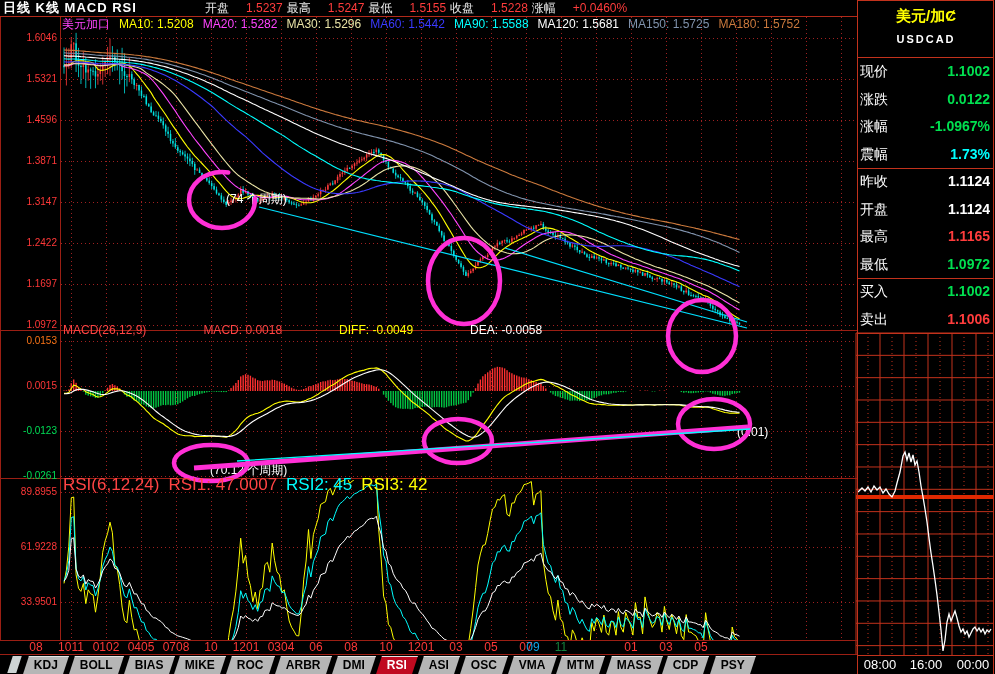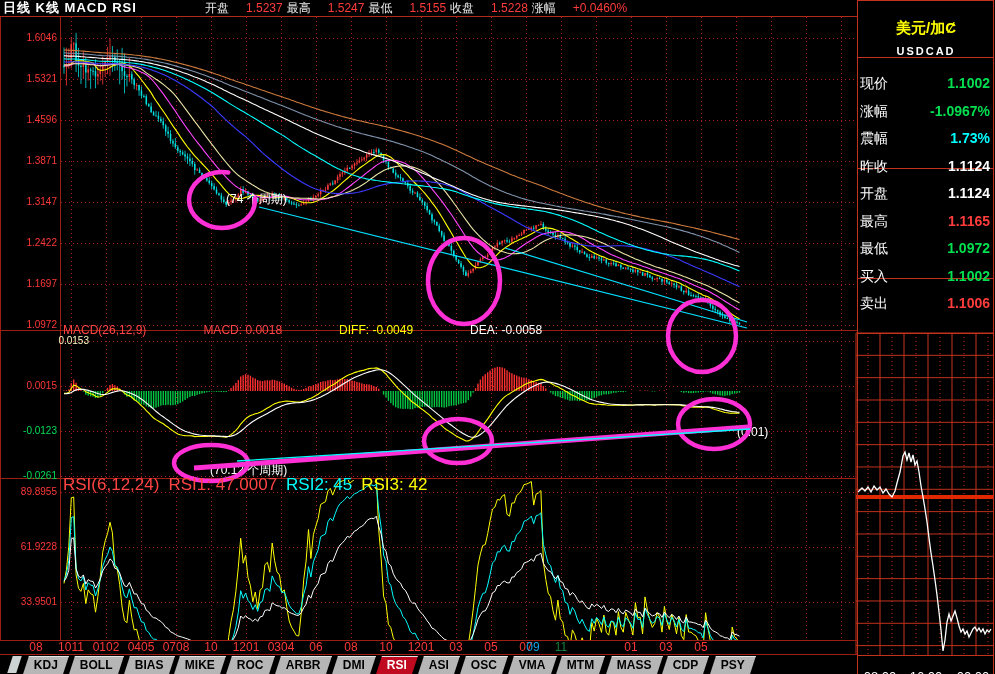--- a/index.html
+++ b/index.html
@@ -19,21 +19,21 @@
   #rsi-header{position:absolute;left:63px;top:478px;height:13px;line-height:13px;font-size:17px;display:flex;white-space:nowrap;}
   .hdr-item{margin-right:9px;}
   .ylab{position:absolute;left:0;width:57px;text-align:right;font-size:10px;line-height:14px;}
   .dlab{position:absolute;width:38px;text-align:center;font-size:12px;line-height:13px;top:641px;}
   #tab-bar{position:absolute;left:0;top:655px;width:856px;height:19px;display:flex;align-items:center;padding-left:10px;box-sizing:border-box;}
   .tab{height:17px;line-height:17px;padding:0 8px;margin-right:6px;background:#b6b6b6;color:#000;
        font-size:12px;font-weight:bold;transform:skewX(-18deg);border-top:1px solid #e6e6e6;}
   .tab>span{display:inline-block;transform:skewX(18deg);}
   .tab.active{background:#c00a20;color:#fff;}
   .sliver{width:9px;height:17px;background:#cdd3d3;transform:skewX(-18deg);margin-right:7px;}
-  #sidebar{position:absolute;left:858px;top:12px;width:136px;height:476px;}
+  #sidebar{position:absolute;left:858px;top:0;width:136px;height:476px;}
   #sb-title{position:absolute;left:0;top:7px;width:136px;text-align:center;color:#ffff00;font-weight:bold;font-size:15px;}
   #sb-code{position:absolute;left:0;top:33px;width:136px;text-align:center;color:#ffffff;font-weight:bold;font-size:11px;letter-spacing:2px;}
   #sb-rows{position:absolute;left:2px;top:58px;width:130px;}
   .sb-row{height:27.5px;line-height:27.5px;display:flex;justify-content:space-between;font-size:14px;}
   .sb-label{color:#ffffff;}
   .sb-value{font-weight:bold;}
   .time-label{position:absolute;top:657px;width:46px;text-align:center;color:#ffffff;font-size:13px;}
 </style>
 </head>
 <body>
@@ -1012,20 +1012,33 @@
         <span class="stat-value" style="color: rgb(255, 60, 60);">1.5247</span>
         <span class="stat-label" style="color: rgb(232, 232, 232);">最低</span>
         <span class="stat-value" style="color: rgb(255, 60, 60);">1.5155</span>
         <span class="stat-label" style="color: rgb(232, 232, 232);">收盘</span>
         <span class="stat-value" style="color: rgb(255, 60, 60);">1.5228</span>
         <span class="stat-label" style="color: rgb(232, 232, 232);">涨幅</span>
         <span class="stat-value" style="color: rgb(255, 60, 60);">+0.0460%</span>
       </div>
   </div>
 
+  <div id="ma-bar">
+    <span id="ma-symbol" style="color: rgb(255, 68, 255);">美元加口</span>
+    <span id="ma-items" style="display:flex;">
+        <span class="ma-item" style="color: rgb(255, 255, 0);">MA10: 1.5208</span>
+        <span class="ma-item" style="color: rgb(255, 68, 255);">MA20: 1.5282</span>
+        <span class="ma-item" style="color: rgb(233, 227, 166);">MA30: 1.5296</span>
+        <span class="ma-item" style="color: rgb(58, 58, 255);">MA60: 1.5442</span>
+        <span class="ma-item" style="color: rgb(0, 255, 255);">MA90: 1.5588</span>
+        <span class="ma-item" style="color: rgb(255, 255, 255);">MA120: 1.5681</span>
+        <span class="ma-item" style="color: rgb(128, 147, 173);">MA150: 1.5725</span>
+        <span class="ma-item" style="color: rgb(204, 122, 61);">MA180: 1.5752</span>
+      </span>
+  </div>
 
   <div id="macd-header">
       <span class="hdr-item" style="color: rgb(255, 68, 68);">MACD(26,12,9)</span>
       <span class="hdr-item" style="color: rgb(255, 68, 68);">MACD: 0.0018</span>
       <span class="hdr-item" style="color: rgb(255, 255, 0);">DIFF: -0.0049</span>
       <span class="hdr-item" style="color: rgb(255, 255, 255);">DEA: -0.0058</span>
     </div>
   <div id="rsi-header">
       <span class="hdr-item" style="color: rgb(255, 68, 68);">RSI(6,12,24)</span>
       <span class="hdr-item" style="color: rgb(255, 68, 68);">RSI1: 47.0007</span>
@@ -1034,21 +1047,21 @@
     </div>
   <div id="overlay-labels">
       <span class="ylab" style="top: 31px; color: rgb(255, 56, 56);">1.6046</span>
       <span class="ylab" style="top: 72px; color: rgb(255, 56, 56);">1.5321</span>
       <span class="ylab" style="top: 113px; color: rgb(255, 56, 56);">1.4596</span>
       <span class="ylab" style="top: 154px; color: rgb(255, 56, 56);">1.3871</span>
       <span class="ylab" style="top: 195px; color: rgb(255, 56, 56);">1.3147</span>
       <span class="ylab" style="top: 236px; color: rgb(255, 56, 56);">1.2422</span>
       <span class="ylab" style="top: 277px; color: rgb(255, 56, 56);">1.1697</span>
       <span class="ylab" style="top: 318px; color: rgb(255, 56, 56);">1.0972</span>
-      <span class="ylab" style="top: 334px; color: #fef9c3; padding-left: 32px;">0.0153</span>
+      <span class="ylab" style="top: 334px; color: #f97316;">0.0153</span>
       <span class="ylab" style="top: 379px; color: rgb(255, 56, 56);">0.0015</span>
       <span class="ylab" style="top: 424px; color: rgb(0, 221, 85);">-0.0123</span>
       <span class="ylab" style="top: 469px; color: rgb(0, 221, 85);">-0.0261</span>
       <span class="ylab" style="top: 485px; color: rgb(255, 56, 56);">89.8955</span>
       <span class="ylab" style="top: 540px; color: rgb(255, 56, 56);">61.9228</span>
       <span class="ylab" style="top: 595px; color: rgb(255, 56, 56);">33.9501</span>
       <span class="dlab" style="left: 17px; color: rgb(255, 56, 56);">08</span>
       <span class="dlab" style="left: 52px; color: rgb(255, 56, 56);">1011</span>
       <span class="dlab" style="left: 87px; color: rgb(255, 56, 56);">0102</span>
       <span class="dlab" style="left: 122px; color: rgb(255, 56, 56);">0405</span>
@@ -1090,20 +1103,24 @@
 
   <div id="sidebar">
     <div id="sb-title">美元/加Ȼ</div>
     <div id="sb-code">USDCAD</div>
     <div id="sb-rows">
         <div class="sb-row">
           <span class="sb-label">现价</span>
           <span class="sb-value" style="color: rgb(0, 224, 80);">1.1002</span>
         </div>
         <div class="sb-row">
+          <span class="sb-label">涨跌</span>
+          <span class="sb-value" style="color: rgb(0, 224, 80);">0.0122</span>
+        </div>
+        <div class="sb-row">
           <span class="sb-label">涨幅</span>
           <span class="sb-value" style="color: rgb(0, 224, 80);">-1.0967%</span>
         </div>
         <div class="sb-row">
           <span class="sb-label">震幅</span>
           <span class="sb-value" style="color: rgb(0, 255, 255);">1.73%</span>
         </div>
         <div class="sb-row">
           <span class="sb-label">昨收</span>
           <span class="sb-value" style="color: rgb(255, 255, 255);">1.1124</span>

